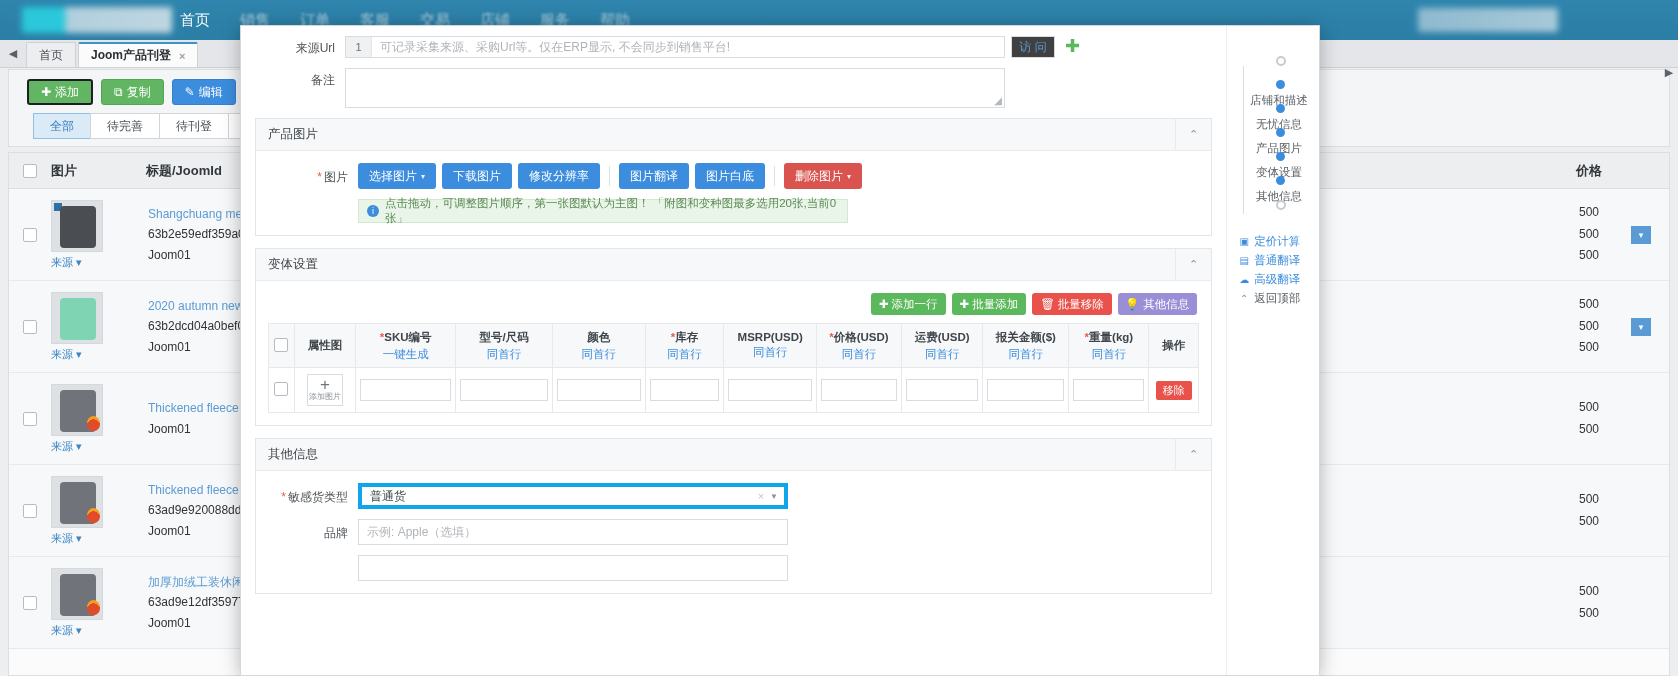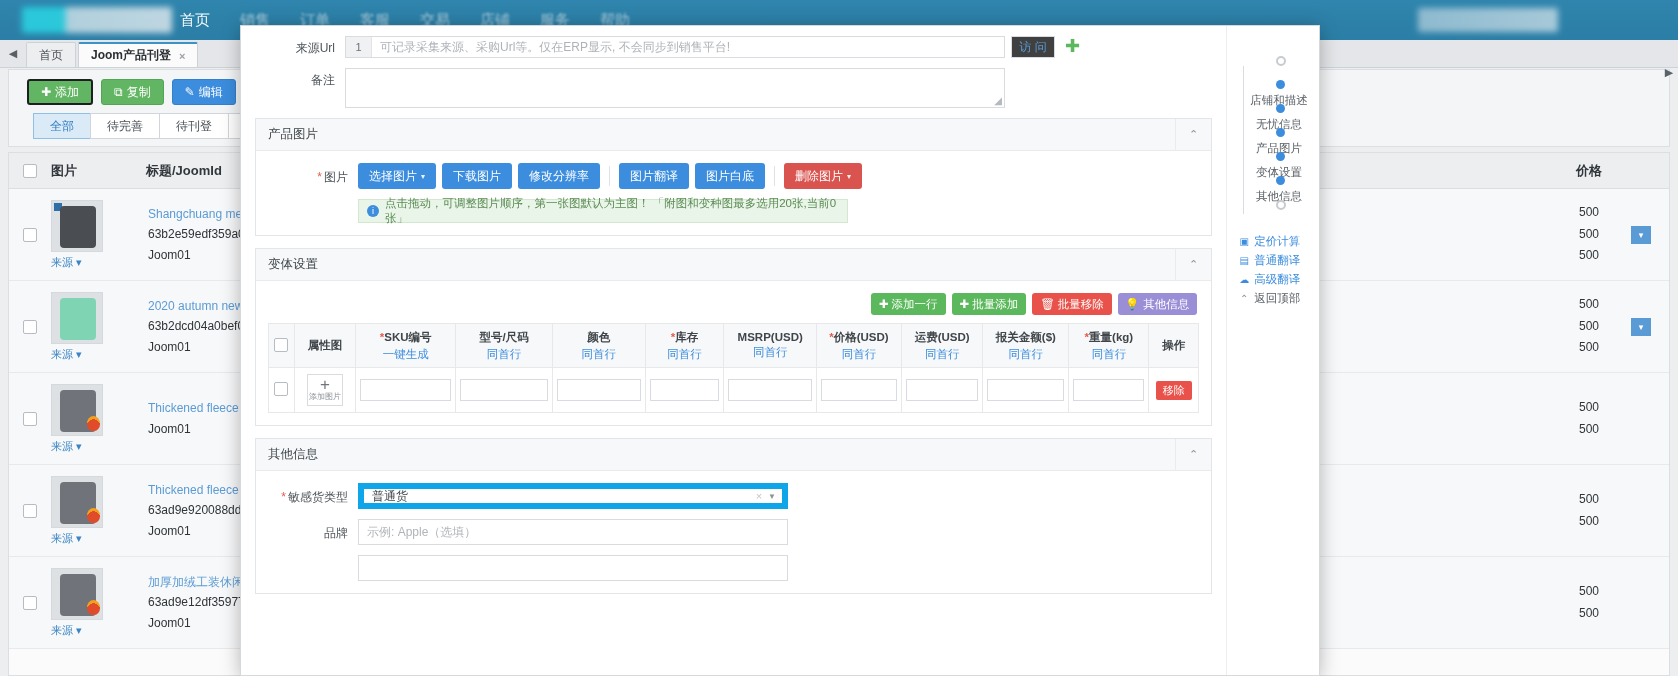--- a/index.html
+++ b/index.html
@@ -212,21 +212,21 @@
     width: 36px; height: 32px; border: 1px solid #d8dce0; background: #fff; margin: 0 auto;
     display: flex; flex-direction: column; align-items: center; justify-content: center;
     color: #9aa0a6;
   }
   .addimg-cell .pl { font-size: 17px; line-height: 13px; color: #6f757b; }
   .addimg-cell .lbl { font-size: 8px; color: #8c9297; }
   .vinput { width: 100%; height: 22px; border: 1px solid #d8dce0; background: #fff; }
   .rmv-btn { background: #e8524a; color: #fff; font-size: 11px; padding: 2px 7px; border-radius: 2px; display: inline-block; }
 
   .sel-box {
-    width: 430px; height: 26px; border: 6px solid #0ea5e9; background: #fff;
+    width: 430px; height: 26px; border: 4px solid #0ea5e9; background: #fff;
     display: flex; align-items: center; padding: 0 6px 0 8px; font-size: 12px; color: #3f454a;
   }
   .sel-box .val { flex: 1 1 auto; }
   .sel-box .clr { color: #c3c7cb; font-size: 11px; margin-right: 6px; }
   .sel-box .cdn { color: #8c9297; font-size: 8px; }
   .txt-input {
     width: 430px; height: 26px; border: 1px solid #d8dce0; background: #fff;
     display: flex; align-items: center; padding-left: 8px; font-size: 12px; color: #b0b5b9;
   }
 

